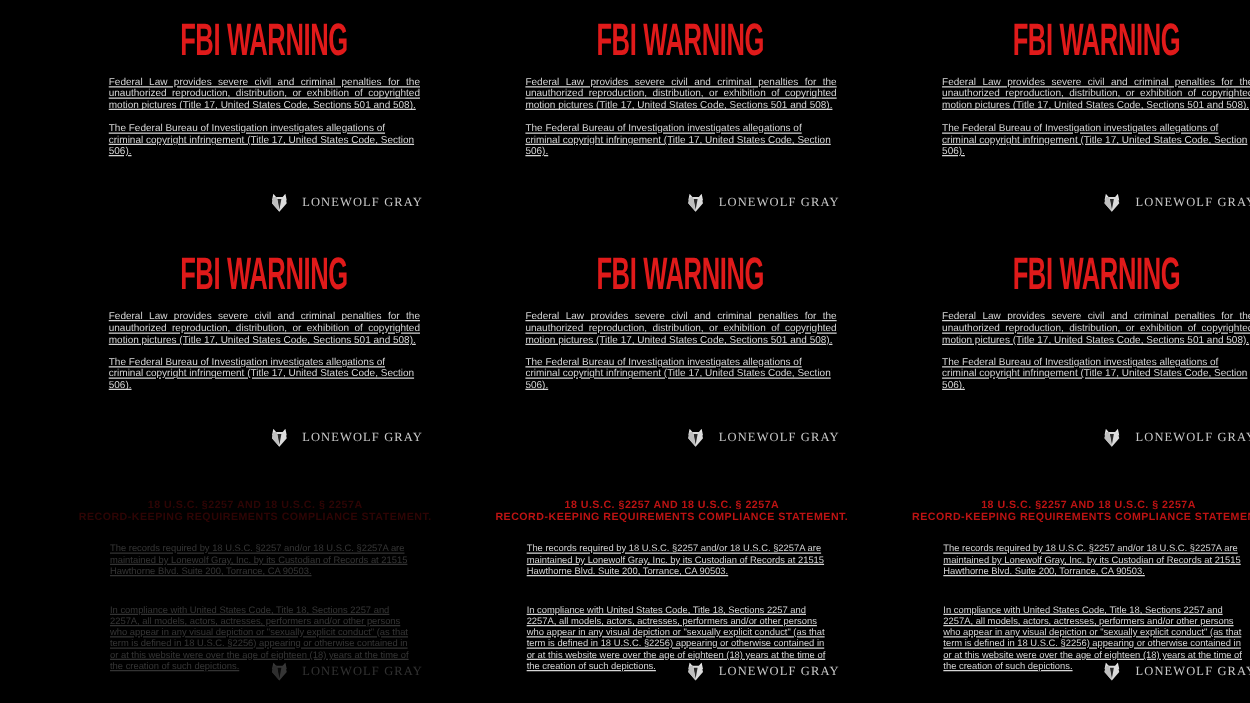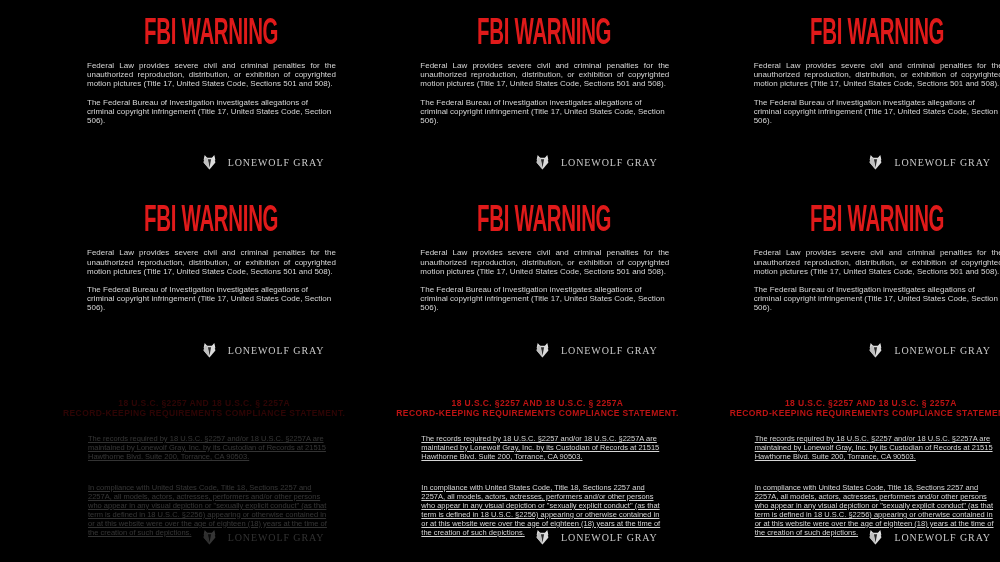--- a/index.html
+++ b/index.html
@@ -48,20 +48,21 @@
   }
   .fbi-body {
     position: absolute;
     top: 61px;
     left: 43px;
     width: 249px;
     font-family: "Liberation Sans", sans-serif;
     font-size: 8px;
     line-height: 9.2px;
     color: var(--body-text, #d6d6d6);
+    text-decoration: underline;
   }
   .fbi-body p { margin: 0; }
   .fbi-body p.justified { text-align: justify; }
   .fbi-body p + p { margin-top: 9px; }
 
   
   .comp-title {
     position: absolute;
     top: 23px;
     left: 0;
@@ -84,21 +85,21 @@
     line-height: 9px;
     color: var(--body-text, #d6d6d6);
     text-decoration: underline;
   }
   .comp-body p { margin: 0; }
   .comp-body p + p { margin-top: 22px; }
 
   
   .logo {
     position: absolute;
-    right: 53px;
+    right: 39px;
     bottom: 17px;
     display: flex;
     align-items: center;
     gap: 12px;
   }
   .logo svg { display: block; }
   .logo-text {
     font-family: "Liberation Serif", serif;
     font-size: 10px;
     letter-spacing: 0.9px;

